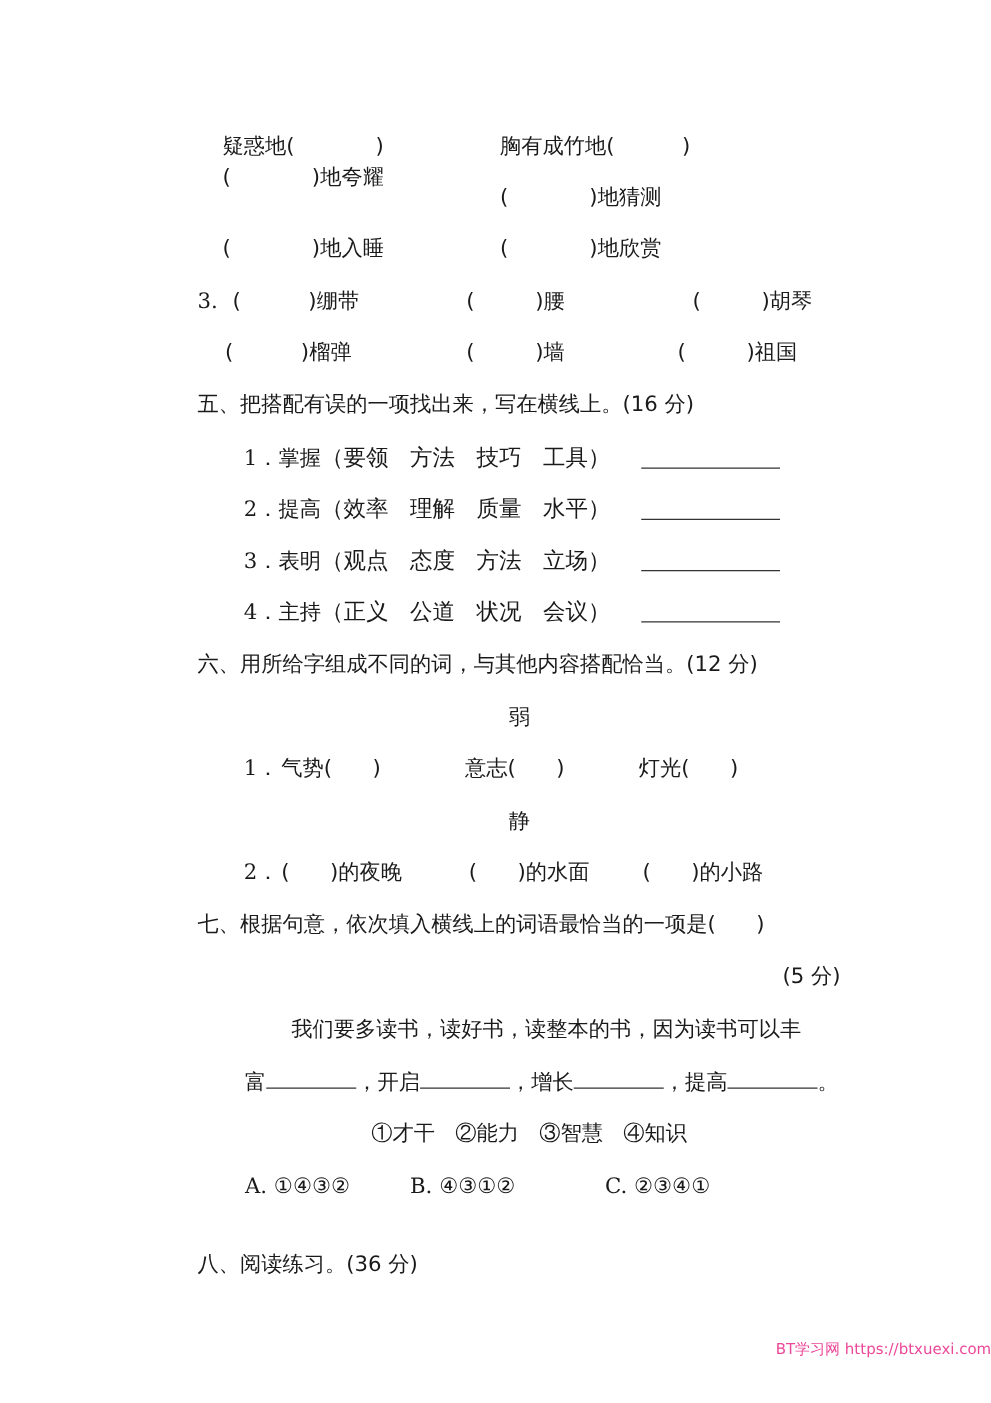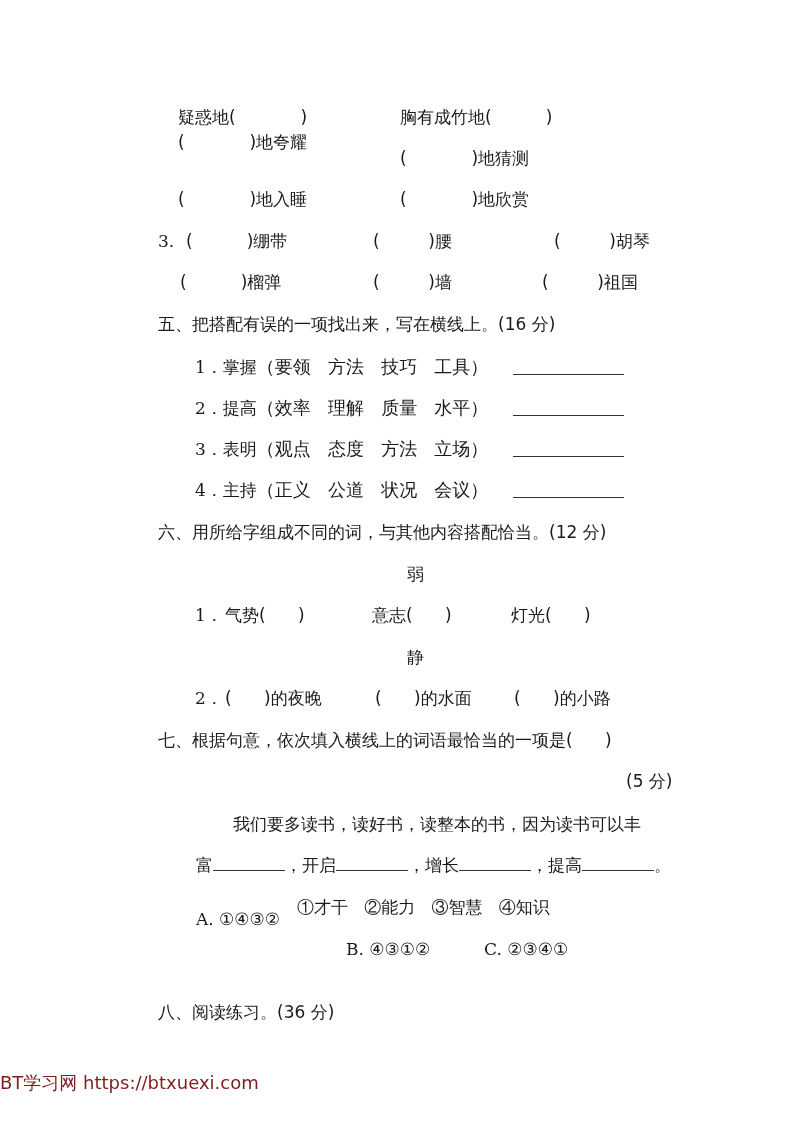--- a/index.html
+++ b/index.html
@@ -5,21 +5,21 @@
     html, body { margin: 0; padding: 0; background: #ffffff; }
     body {
       width: 793px; height: 1122px; position: relative; overflow: hidden;
       color: #1a1a1a;
       font-family: "DejaVu Sans", "Liberation Sans", sans-serif;
     }
     .ln { position: absolute; white-space: pre; font-size: 17px; line-height: 22px; }
     .serif { font-family: "DejaVu Serif", "Liberation Serif", serif; }
     .sm { font-size: 18px; }
     .blank-line { display: inline-block; border-bottom: 1px solid #333; height: 16px; vertical-align: baseline; }
-    .footer { position: absolute; left: 0; width: 793px; text-align: left; top: 1071px; font-size: 18px; color: #7f1d1d; }
+    .footer { position: absolute; left: 0; width: 793px; text-align: right; top: 1071px; font-size: 12px; color: #ec4899; }
   </style>
 </head>
 <body>
 
 <div class="ln" style="left:178px; top:106px;">疑惑地(            )</div>
 <div class="ln" style="left:400px; top:106px;">胸有成竹地(          )</div>
 <div class="ln" style="left:178px; top:131px;text-align:right;">(            )地夸耀</div>
 <div class="ln" style="left:400px; top:147px;">(            )地猜测</div>
 <div class="ln" style="left:178px; top:188px;">(            )地入睡</div>
 <div class="ln" style="left:400px; top:188px;">(            )地欣赏</div>
@@ -56,19 +56,19 @@
 <div class="ln serif" style="left:195px; top:687px;">2．</div>
 <div class="ln" style="left:225px; top:687px;">(      )的夜晚</div>
 <div class="ln" style="left:375px; top:687px;">(      )的水面</div>
 <div class="ln" style="left:514px; top:687px;">(      )的小路</div>
 
 <div class="ln" style="left:158px; top:729px;">七、根据句意，依次填入横线上的词语最恰当的一项是(      )</div>
 <div class="ln" style="left:626px; top:770px;">(5 分)</div>
 <div class="ln serif" style="left:233px; top:813px;">我们要多读书，读好书，读整本的书，因为读书可以丰</div>
 <div class="ln serif" style="left:196px; top:854px;"><span>富</span><span class="blank-line" style="width:72px;"></span><span>，开启</span><span class="blank-line" style="width:72px;"></span><span>，增长</span><span class="blank-line" style="width:72px;"></span><span>，提高</span><span class="blank-line" style="width:72px;"></span><span>。</span></div>
 <div class="ln serif" style="left:297px; top:896px;">①才干   ②能力   ③智慧   ④知识</div>
-<div class="ln serif" style="left:196px; top:908px;"><span>A.</span> <span>①④③②</span></div>
-<div class="ln serif" style="left:346px; top:938px;text-align:right;"><span>B.</span> <span>④③①②</span></div>
+<div class="ln serif" style="left:196px; top:938px;"><span>A.</span> <span>①④③②</span></div>
+<div class="ln serif" style="left:328px; top:938px;text-align:right;"><span>B.</span> <span>④③①②</span></div>
 <div class="ln serif" style="left:484px; top:938px;"><span>C.</span> <span>②③④①</span></div>
 
 <div class="ln" style="left:158px; top:981px;margin-top:20px;">八、阅读练习。(36 分)</div>
 
 <div class="footer">BT学习网 https://btxuexi.com</div>
 
 </body></html>

